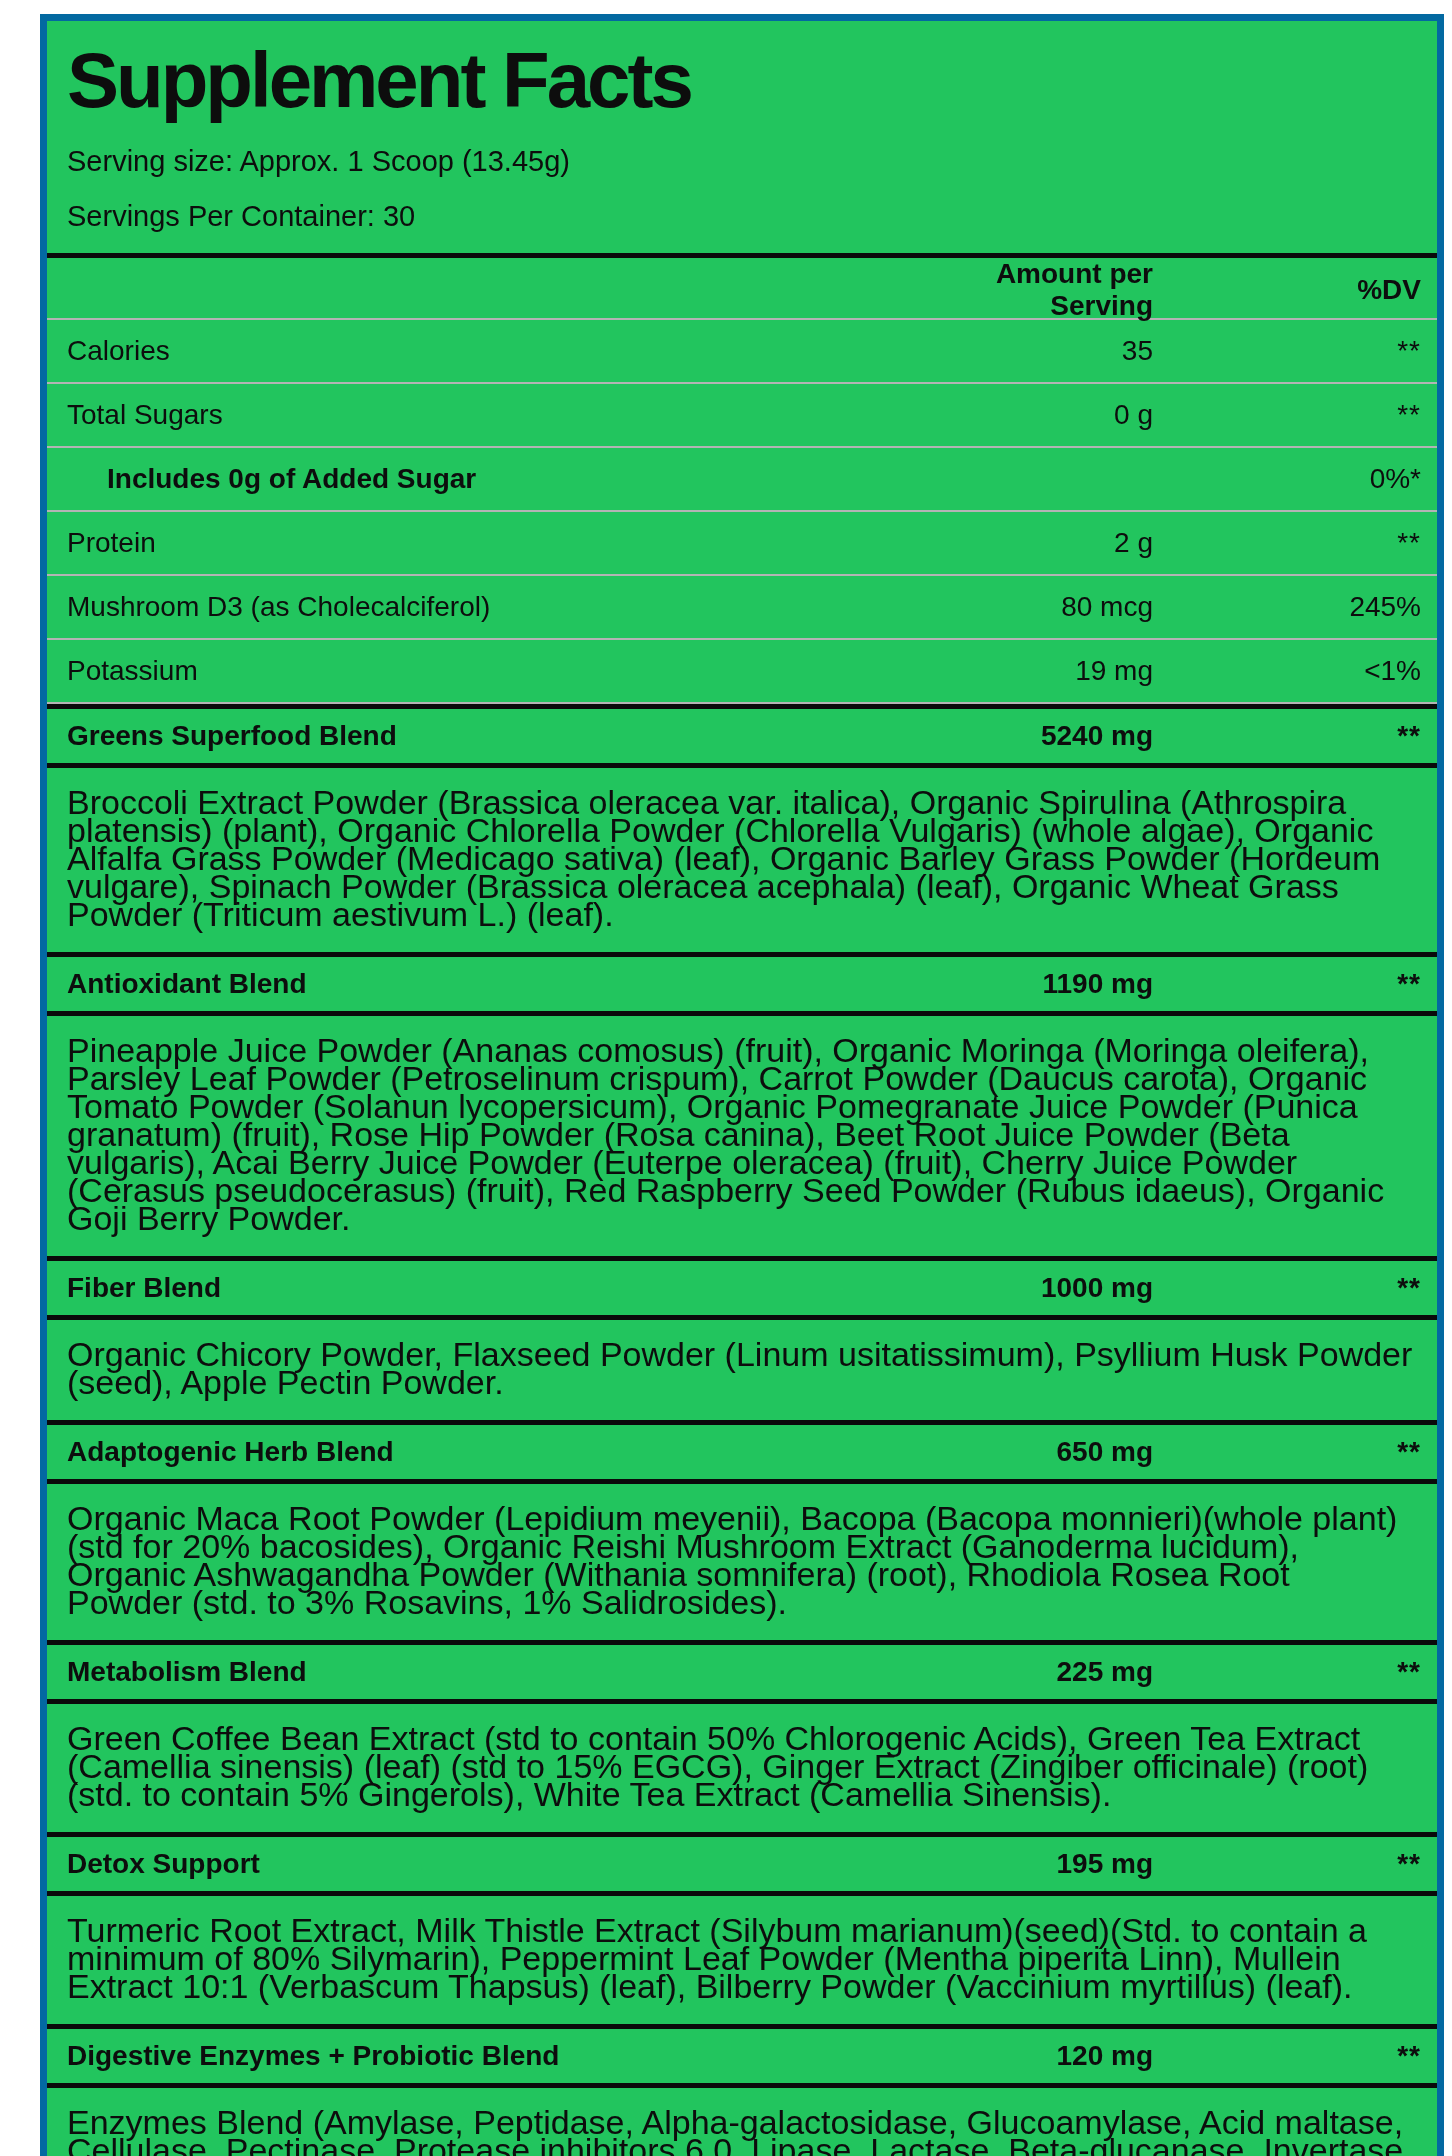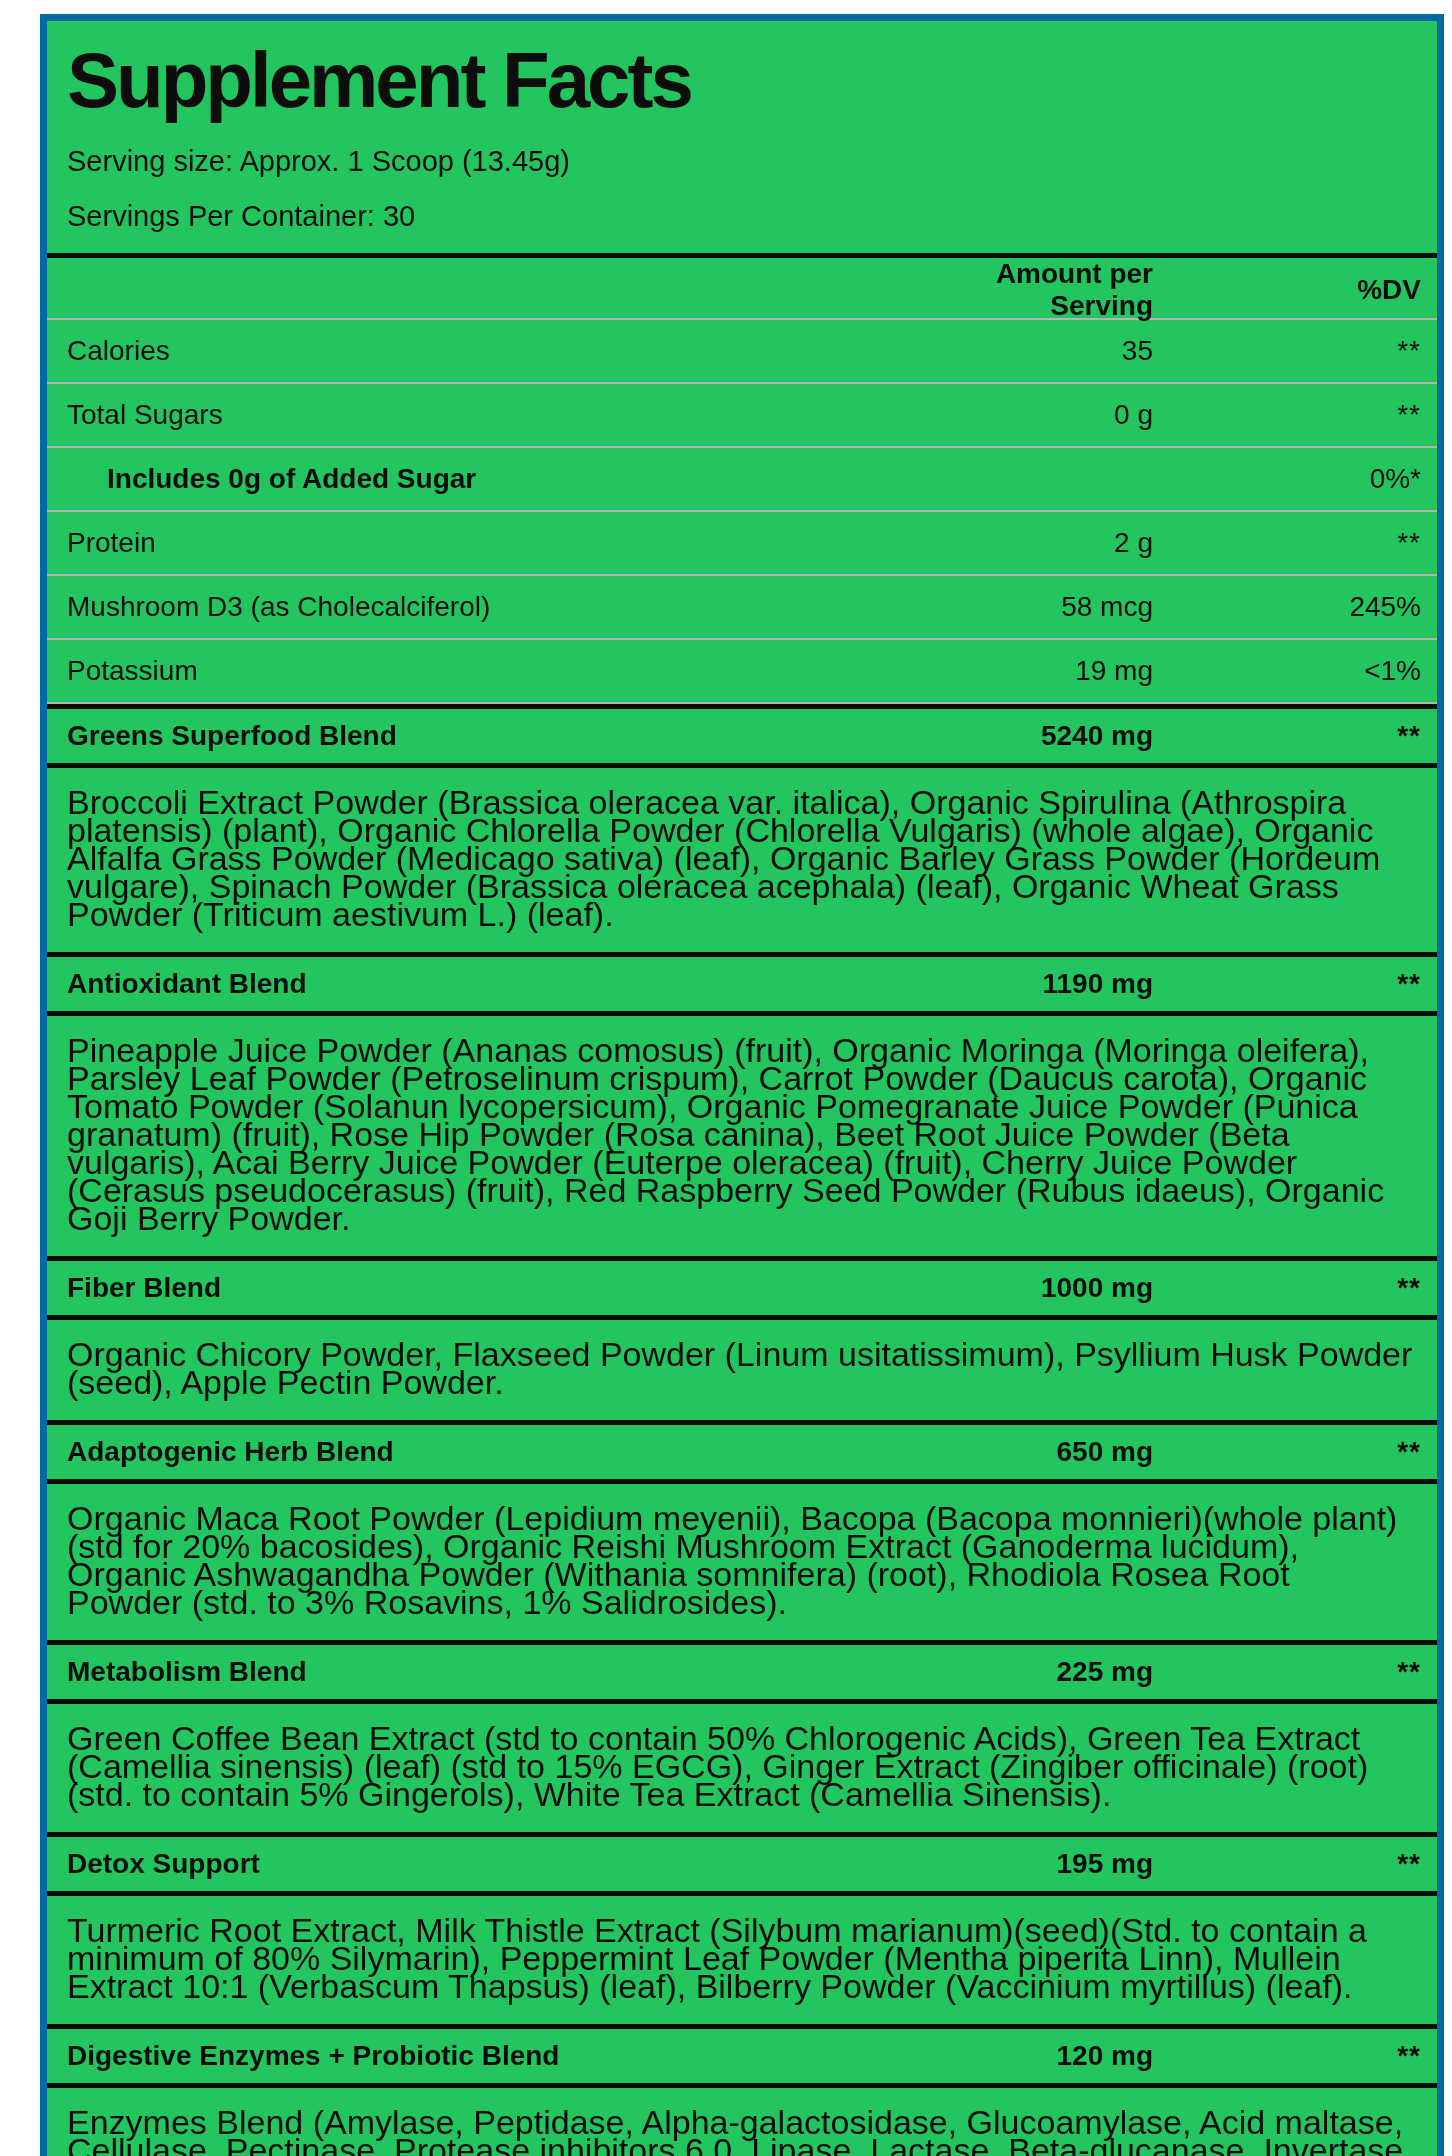--- a/index.html
+++ b/index.html
@@ -102,21 +102,21 @@
   </div>
 
   <div class="grid-row n-row">
     <div>Protein</div>
     <div class="col-amount">2 g</div>
     <div class="col-dv dv-star">**</div>
   </div>
 
   <div class="grid-row n-row">
     <div>Mushroom D3 (as Cholecalciferol)</div>
-    <div class="col-amount">58 mcg</div>
+    <div class="col-amount">80 mcg</div>
     <div class="col-dv">245%</div>
   </div>
 
   <div class="grid-row n-row">
     <div>Potassium</div>
     <div class="col-amount">19 mg</div>
     <div class="col-dv">&lt;1%</div>
   </div>
 
   <div class="grid-row blend-hdr">

